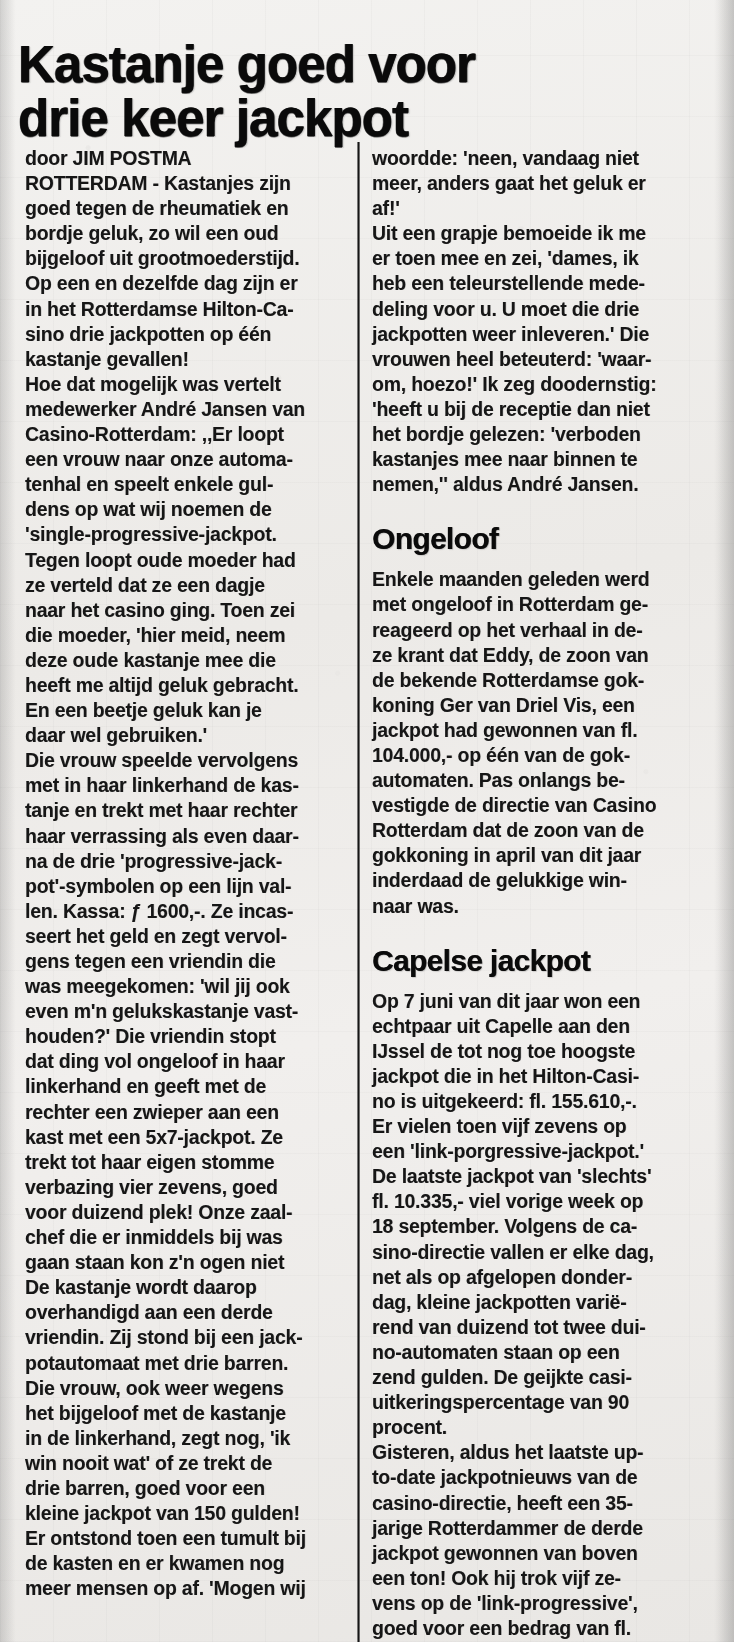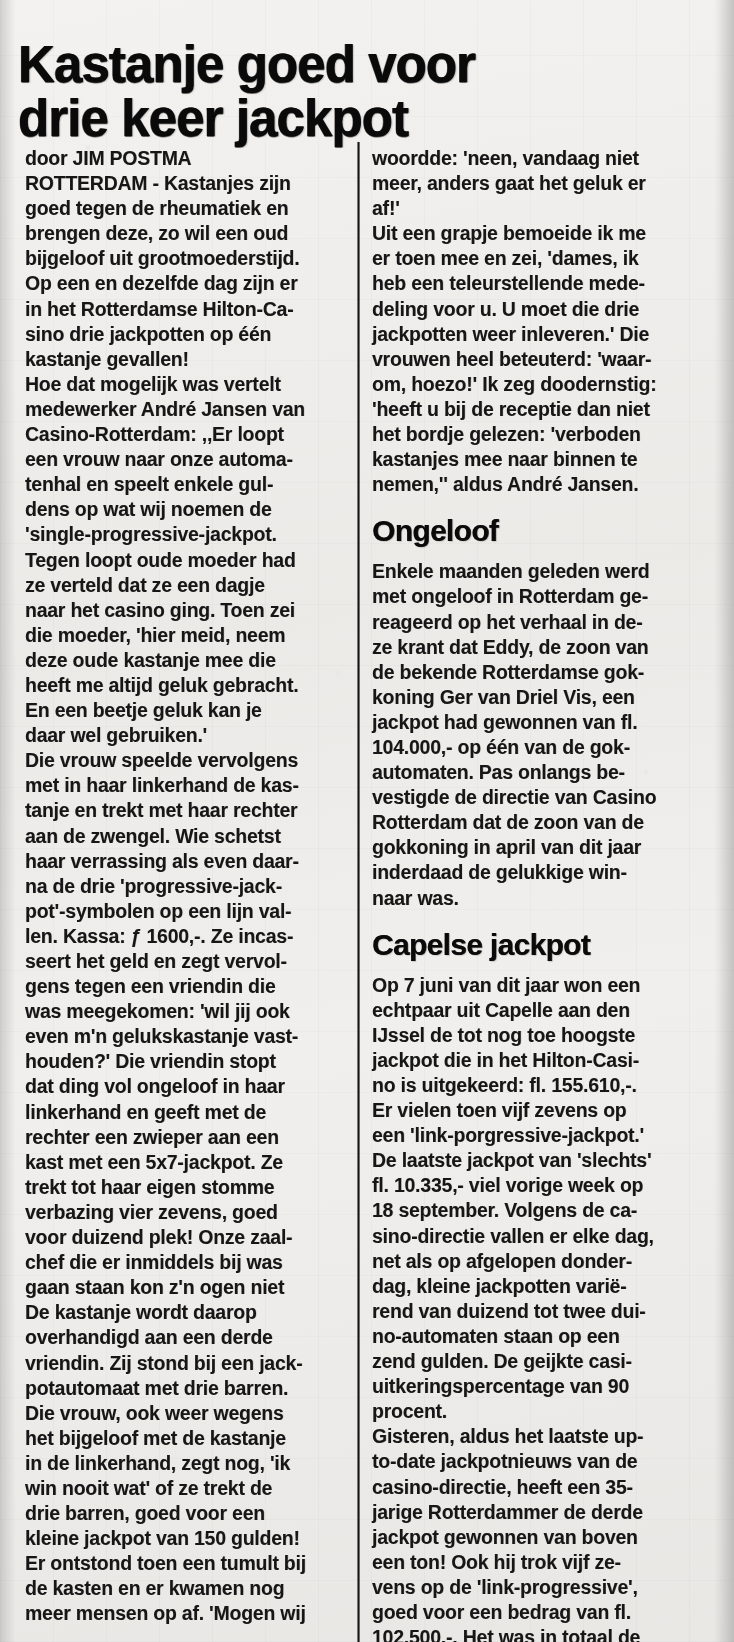--- a/index.html
+++ b/index.html
@@ -73,21 +73,21 @@
   .para { margin: 0; }
   .line { display: block; white-space: pre; }
 
   .subhead {
     display: block;
     font-size: 30px;
     line-height: 34px;
     font-weight: 700;
     letter-spacing: -0.7px;
     color: #0a0a0a;
-    margin: 17px 0 11px 0;
+    margin: 25px 0 11px 0;
     text-shadow:
       0.5px 0 0 rgba(10,10,10,0.7),
       1.1px 1.0px 0.9px rgba(120,120,120,0.3);
   }
 
   
   #col-rule {
     position: absolute;
     left: 357px;
     top: 142px;
@@ -126,21 +126,21 @@
     <span class="hl-line">drie keer jackpot</span>
   </h1>
 
   <div id="col-rule"></div>
 
   <div id="col-left" class="col">
       <p class="para">
         <span class="line">door JIM POSTMA</span>
         <span class="line">ROTTERDAM - Kastanjes zijn</span>
         <span class="line">goed tegen de rheumatiek en</span>
-        <span class="line">brengen deze, zo wil een oud</span>
+        <span class="line">bordje geluk, zo wil een oud</span>
         <span class="line">bijgeloof uit grootmoederstijd.</span>
         <span class="line">Op een en dezelfde dag zijn er</span>
         <span class="line">in het Rotterdamse Hilton-Ca-</span>
         <span class="line">sino drie jackpotten op één</span>
         <span class="line">kastanje gevallen!</span>
         <span class="line">Hoe dat mogelijk was vertelt</span>
         <span class="line">medewerker André Jansen van</span>
         <span class="line">Casino-Rotterdam: ,,Er loopt</span>
         <span class="line">een vrouw naar onze automa-</span>
         <span class="line">tenhal en speelt enkele gul-</span>
@@ -150,21 +150,20 @@
         <span class="line">ze verteld dat ze een dagje</span>
         <span class="line">naar het casino ging. Toen zei</span>
         <span class="line">die moeder, 'hier meid, neem</span>
         <span class="line">deze oude kastanje mee die</span>
         <span class="line">heeft me altijd geluk gebracht.</span>
         <span class="line">En een beetje geluk kan je</span>
         <span class="line">daar wel gebruiken.'</span>
         <span class="line">Die vrouw speelde vervolgens</span>
         <span class="line">met in haar linkerhand de kas-</span>
         <span class="line">tanje en trekt met haar rechter</span>
-        <span class="line">aan de zwengel. Wie schetst</span>
         <span class="line">haar verrassing als even daar-</span>
         <span class="line">na de drie 'progressive-jack-</span>
         <span class="line">pot'-symbolen op een lijn val-</span>
         <span class="line">len. Kassa: ƒ 1600,-. Ze incas-</span>
         <span class="line">seert het geld en zegt vervol-</span>
         <span class="line">gens tegen een vriendin die</span>
         <span class="line">was meegekomen: 'wil jij ook</span>
         <span class="line">even m'n gelukskastanje vast-</span>
         <span class="line">houden?' Die vriendin stopt</span>
         <span class="line">dat ding vol ongeloof in haar</span>

